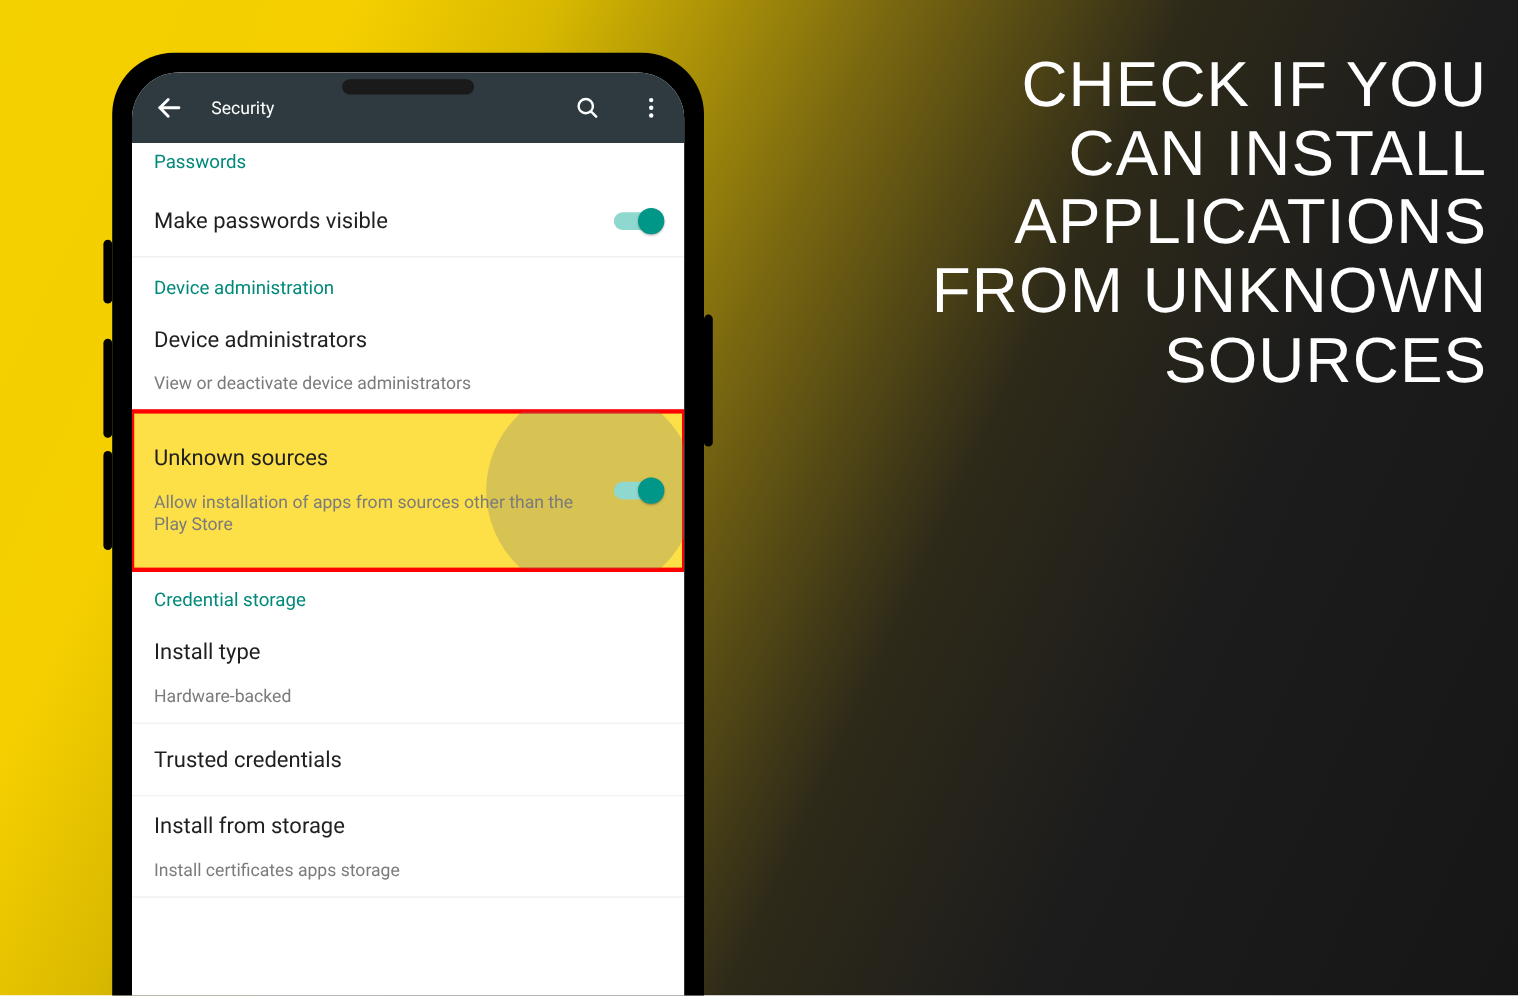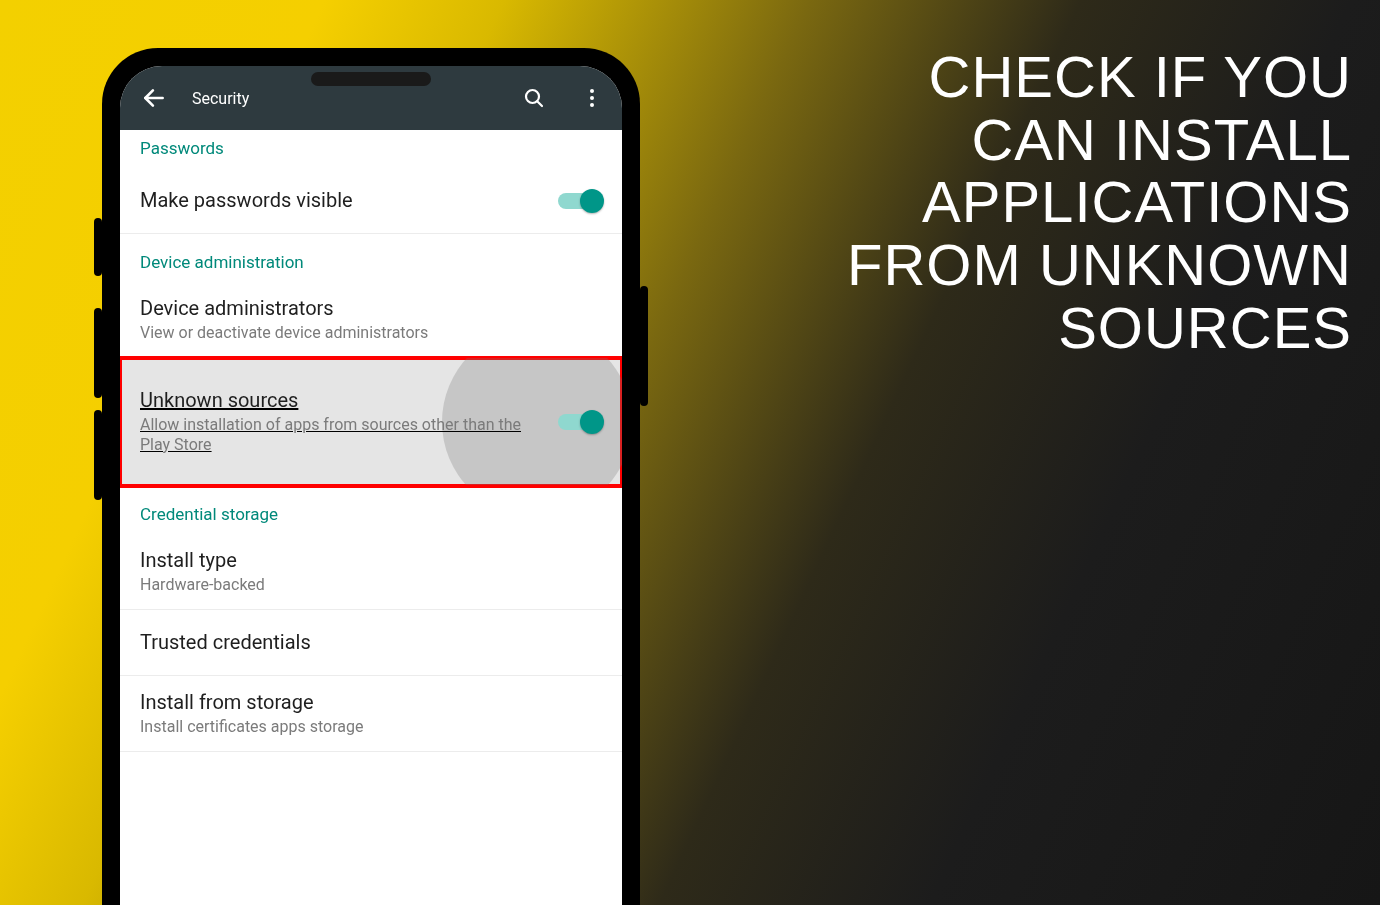--- a/index.html
+++ b/index.html
@@ -84,43 +84,42 @@
   .section-label.clipped { padding-top: 8px; }
   .row {
     display:flex; align-items:center;
     padding: 14px 20px;
     border-bottom: 1px solid #ececec;
     min-height: 66px;
     background:#fff;
   }
   .row .text { flex:1 1 auto; padding-right: 12px; }
   .row .title-t { font-size: 20px; color:#1f1f1f; line-height:1.25; }
-  .row .sub { font-size: 16px; color:#7b7b7b; margin-top:2px; line-height:1.25; }
+  .row .sub { font-size: 16px; color:#7b7b7b; margin-top:18px; line-height:1.25; }
 
   .toggle {
     width: 44px; height: 24px; position: relative; flex: 0 0 auto;
   }
   .toggle .track {
     position:absolute; left:0; top:4px; width:40px; height:16px; border-radius: 10px;
     background: #8fd8cf;
   }
   .toggle .thumb {
     position:absolute; right:-2px; top:0; width:24px; height:24px; border-radius:50%;
     background:#009688;
     box-shadow: 0 1px 2px rgba(0,0,0,.3);
   }
 
   .row.highlight {
-    background: #e5e5e5;
+    background: #fde047;
     position: relative;
     outline: 4px solid #ff0000;
     outline-offset: -2px;
     padding-top: 30px; padding-bottom: 30px;
     overflow: hidden;
-    text-decoration: underline;
   }
   .row.highlight .ripple {
     position:absolute; right:-10px; top:50%; transform:translateY(-50%);
     width:190px; height:190px; border-radius:50%;
     background: rgba(120,120,120,.28);
   }
 
 </style>
 </head>
 <body>

